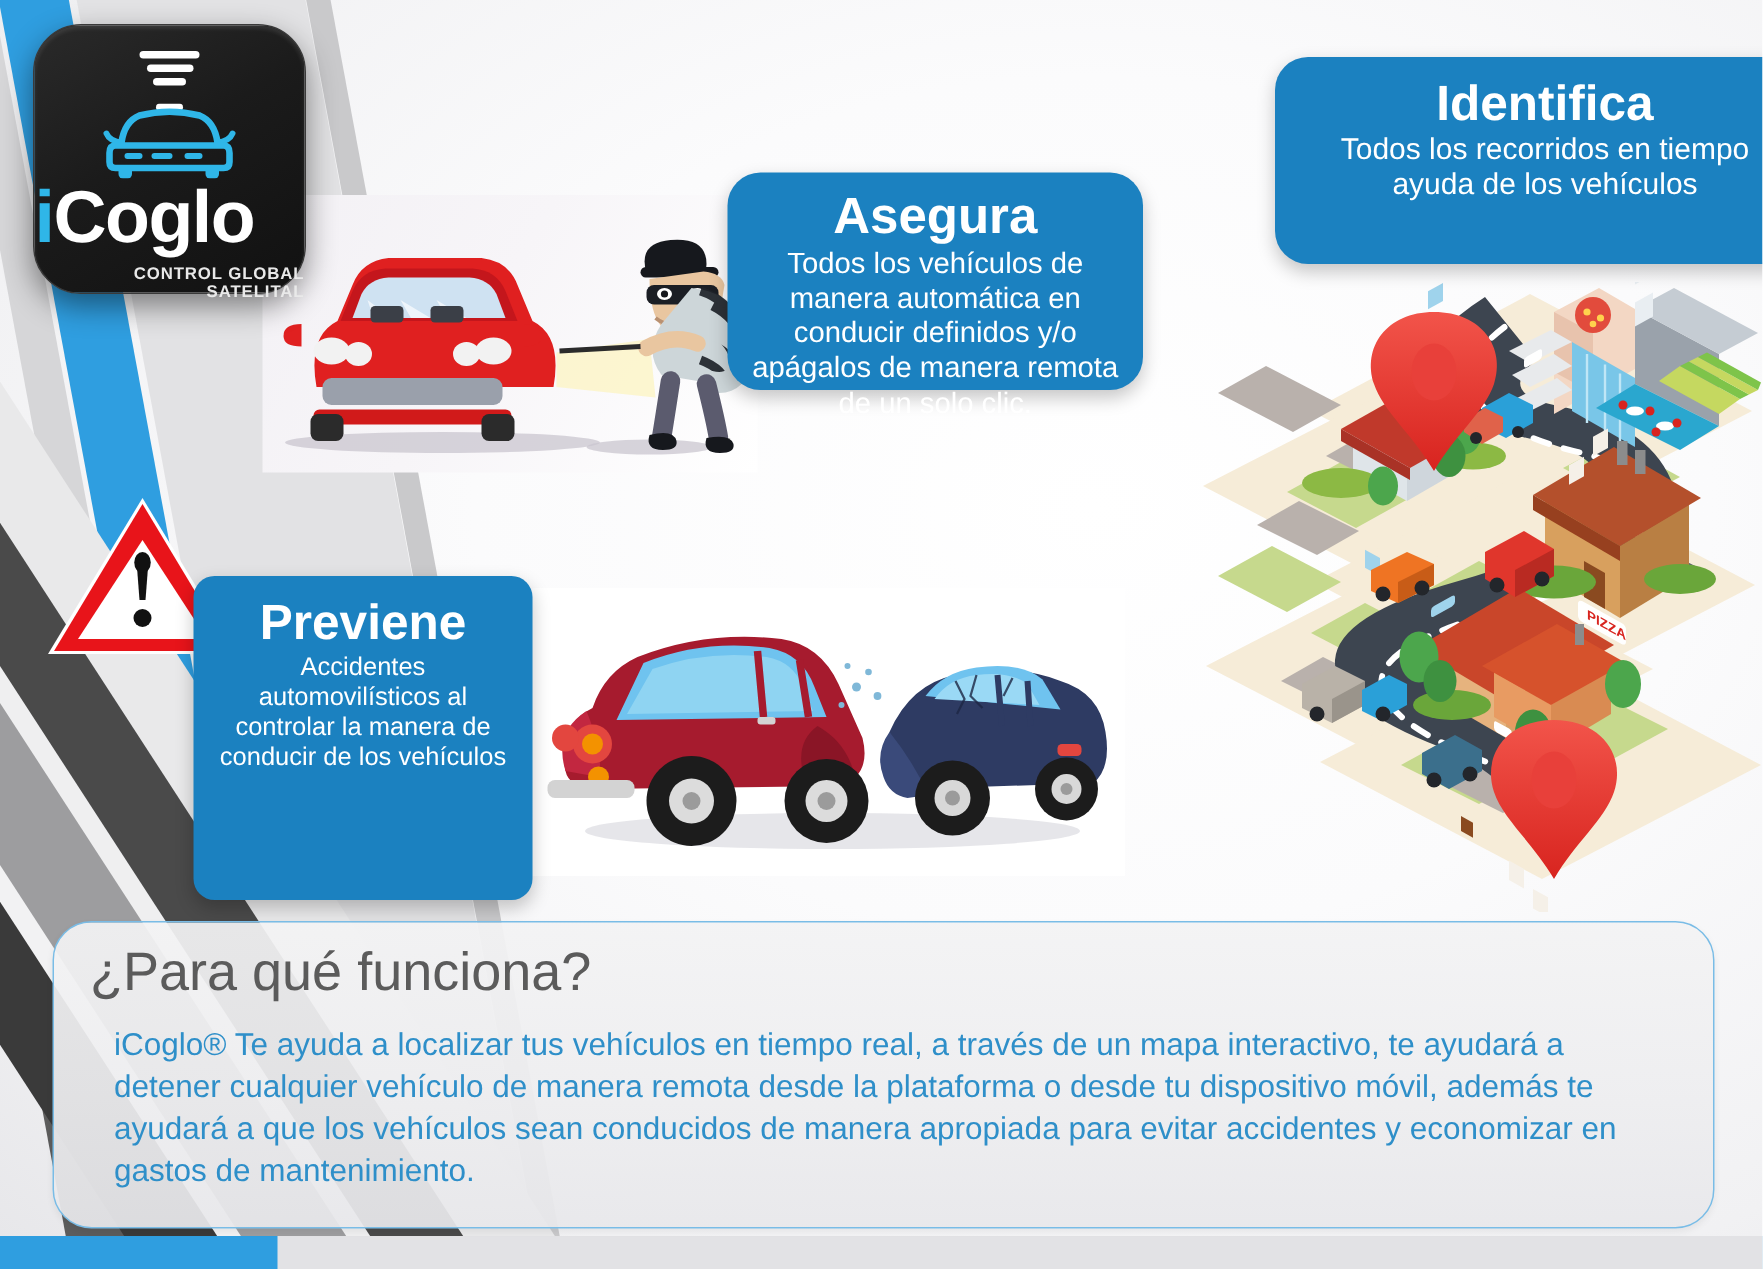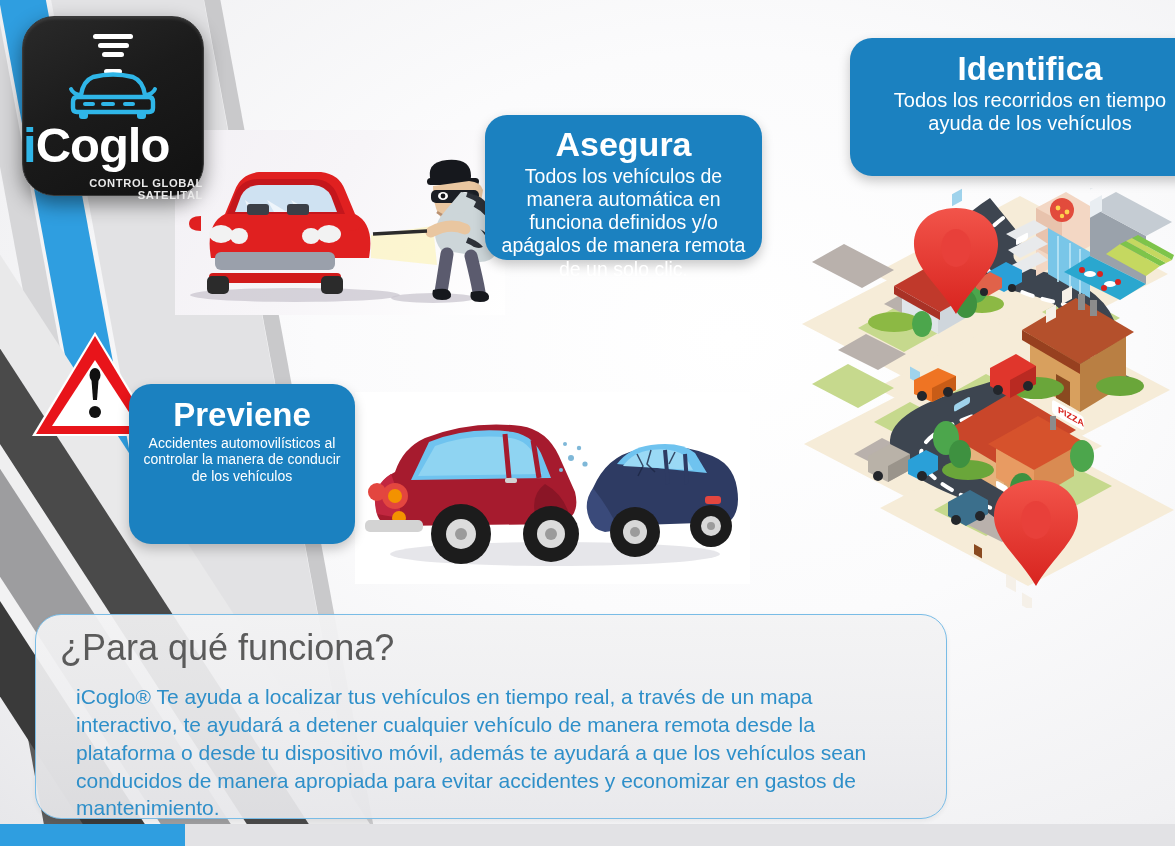--- a/index.html
+++ b/index.html
@@ -72,30 +72,30 @@
     position:absolute;border-radius:22px;background:#1b81c0;color:#fff;
     box-shadow:0 5px 12px rgba(0,0,0,.22);
     text-align:center;
   }
   .card .card-title{font-size:34px;font-weight:bold;line-height:1.05;margin:0 0 2px;}
   .card .card-body{font-size:19.5px;line-height:1.19;font-weight:400;}
   #card-asegura{left:485px;top:115px;width:277px;height:145px;padding:12px 14px 0;box-sizing:border-box;}
   #card-identifica{left:850px;top:38px;width:360px;height:138px;padding:14px 14px 0;box-sizing:border-box;}
   #card-identifica .card-title{font-size:33px;}
   #card-identifica .card-body{font-size:20px;}
-  #card-previene{left:129px;top:384px;width:226px;height:160px;padding:14px 10px 0;box-sizing:border-box;}
+  #card-previene{left:129px;top:384px;width:226px;height:216px;padding:14px 10px 0;box-sizing:border-box;border-radius:14px;}
   #card-previene .card-title{font-size:33px;}
-  #card-previene .card-body{font-size:14px;}
+  #card-previene .card-body{font-size:17px;}
 
   
   .mapwrap{position:absolute;left:790px;top:188px;width:385px;height:420px;}
 
   
   .panel{
-    position:absolute;left:35px;top:614px;width:912px;height:205px;
+    position:absolute;left:35px;top:614px;width:1108px;height:205px;
     border-radius:26px;border:1.6px solid #79bce6;
     background:linear-gradient(180deg,rgba(243,243,244,.93) 0%,rgba(238,238,240,.93) 55%,rgba(232,232,235,.93) 100%);
     box-sizing:border-box;padding:14px 24px 0 24px;
     box-shadow:0 2px 5px rgba(0,0,0,.06);
   }
   .panel h2{
     margin:0 0 2px;font-size:36px;font-weight:400;color:#5b5b5b;letter-spacing:0px;line-height:1.05;
   }
   .panel p{
     margin:16px;font-size:21px;line-height:1.33;color:#2e8fc9;font-weight:400;
@@ -475,21 +475,21 @@
       <path d="M65 6 L124 104 L6 104 Z" fill="#e8141a"></path>
       <path d="M65 30 L108 96 L22 96 Z" fill="#ffffff"></path>
       <path d="M61 44 h8 l-2 26 h-4 z" fill="#111111"></path>
       <ellipse cx="65" cy="45" rx="5.5" ry="7" fill="#111111"></ellipse>
       <circle cx="65" cy="82" r="6" fill="#111111"></circle>
     </svg>
   </div>
 
   <div class="card" id="card-asegura">
     <div class="card-title">Asegura</div>
-    <div class="card-body">Todos los vehículos de manera automática en funciona definidos y/o apágalos de manera remota de un solo clic.</div>
+    <div class="card-body">Todos los vehículos de manera automática en conducir definidos y/o apágalos de manera remota de un solo clic.</div>
   </div>
 
   <div class="card" id="card-identifica">
     <div class="card-title">Identifica</div>
     <div class="card-body">Todos los recorridos en tiempo ayuda de los vehículos</div>
   </div>
 
   <div class="card" id="card-previene">
     <div class="card-title">Previene</div>
     <div class="card-body">Accidentes automovilísticos al controlar la manera de conducir de los vehículos</div>

